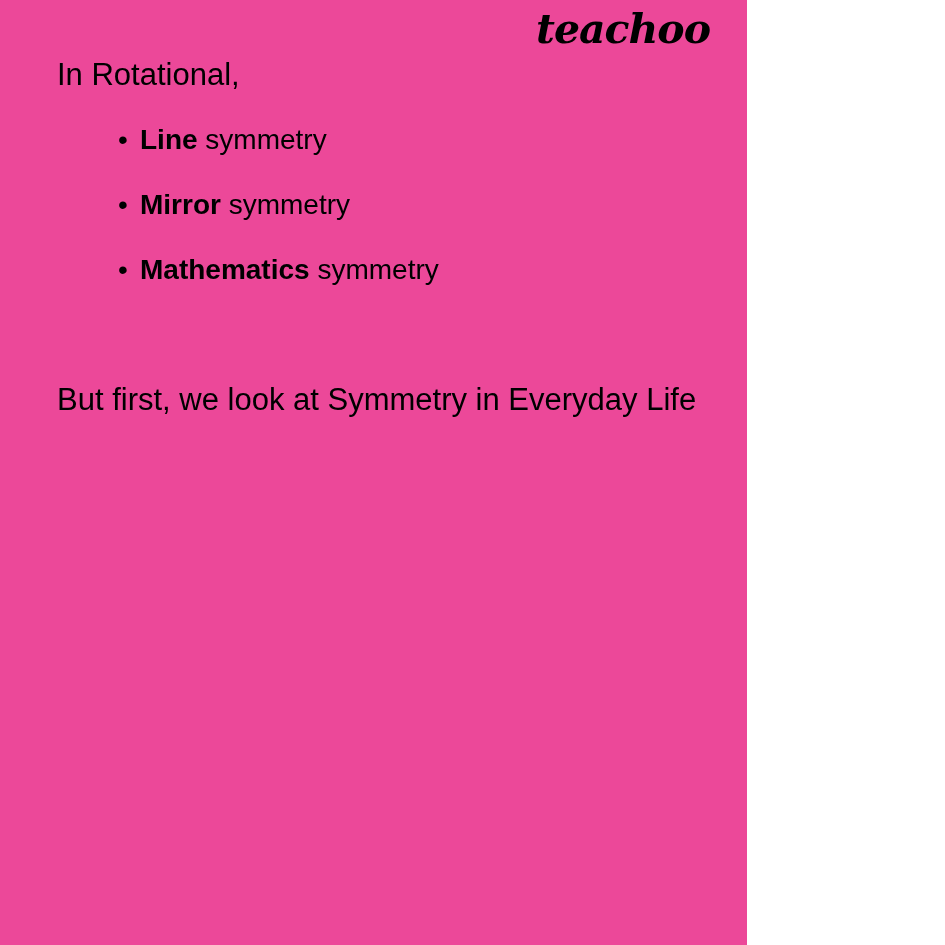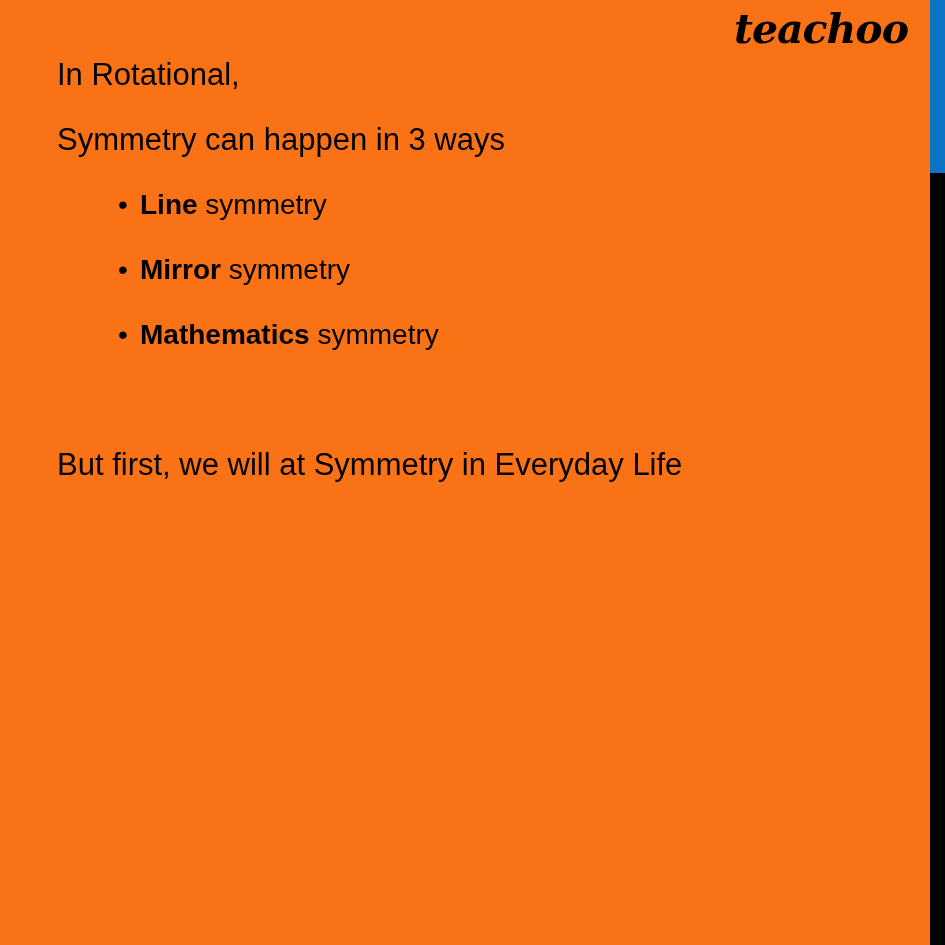--- a/index.html
+++ b/index.html
@@ -5,23 +5,23 @@
   html, body {
     margin: 0;
     padding: 0;
     background: #ffffff;
   }
   body {
     font-family: "Liberation Sans", sans-serif;
   }
   #slide {
     position: relative;
-    width: 945px;
+    width: 747px;
     height: 945px;
-    background: #f97316;
+    background: #ec4899;
     overflow: hidden;
   }
 
   
   #right-bar-blue {
     position: absolute;
     left: 930px;
     top: 0;
     width: 15px;
     height: 173px;
@@ -98,36 +98,35 @@
 
   <div id="right-bar-blue"></div>
   <div id="right-bar-black"></div>
 
   <div id="brand-logo">teachoo</div>
 
   <div id="content">
 
     <div class="para">In Rotational,</div>
 
-    <div class="para">Symmetry can happen in 3 ways</div>
 
     <ul id="bullet-list">
       <li class="bullet-item">
         <span class="dot">•</span>
         <strong>Line</strong><span> symmetry</span>
       </li>
       <li class="bullet-item">
         <span class="dot">•</span>
         <strong>Mirror</strong><span> symmetry</span>
       </li>
       <li class="bullet-item">
         <span class="dot">•</span>
         <strong>Mathematics</strong><span> symmetry</span>
       </li>
     </ul>
 
     <div class="spacer"></div>
 
 
-    <div class="para"><span>But first, we will at </span><strong>Symmetry in Everyday Life</strong></div>
+    <div class="para"><span>But first, we look at </span><strong>Symmetry in Everyday Life</strong></div>
 
   </div>
 </div>
 
 </body></html>

